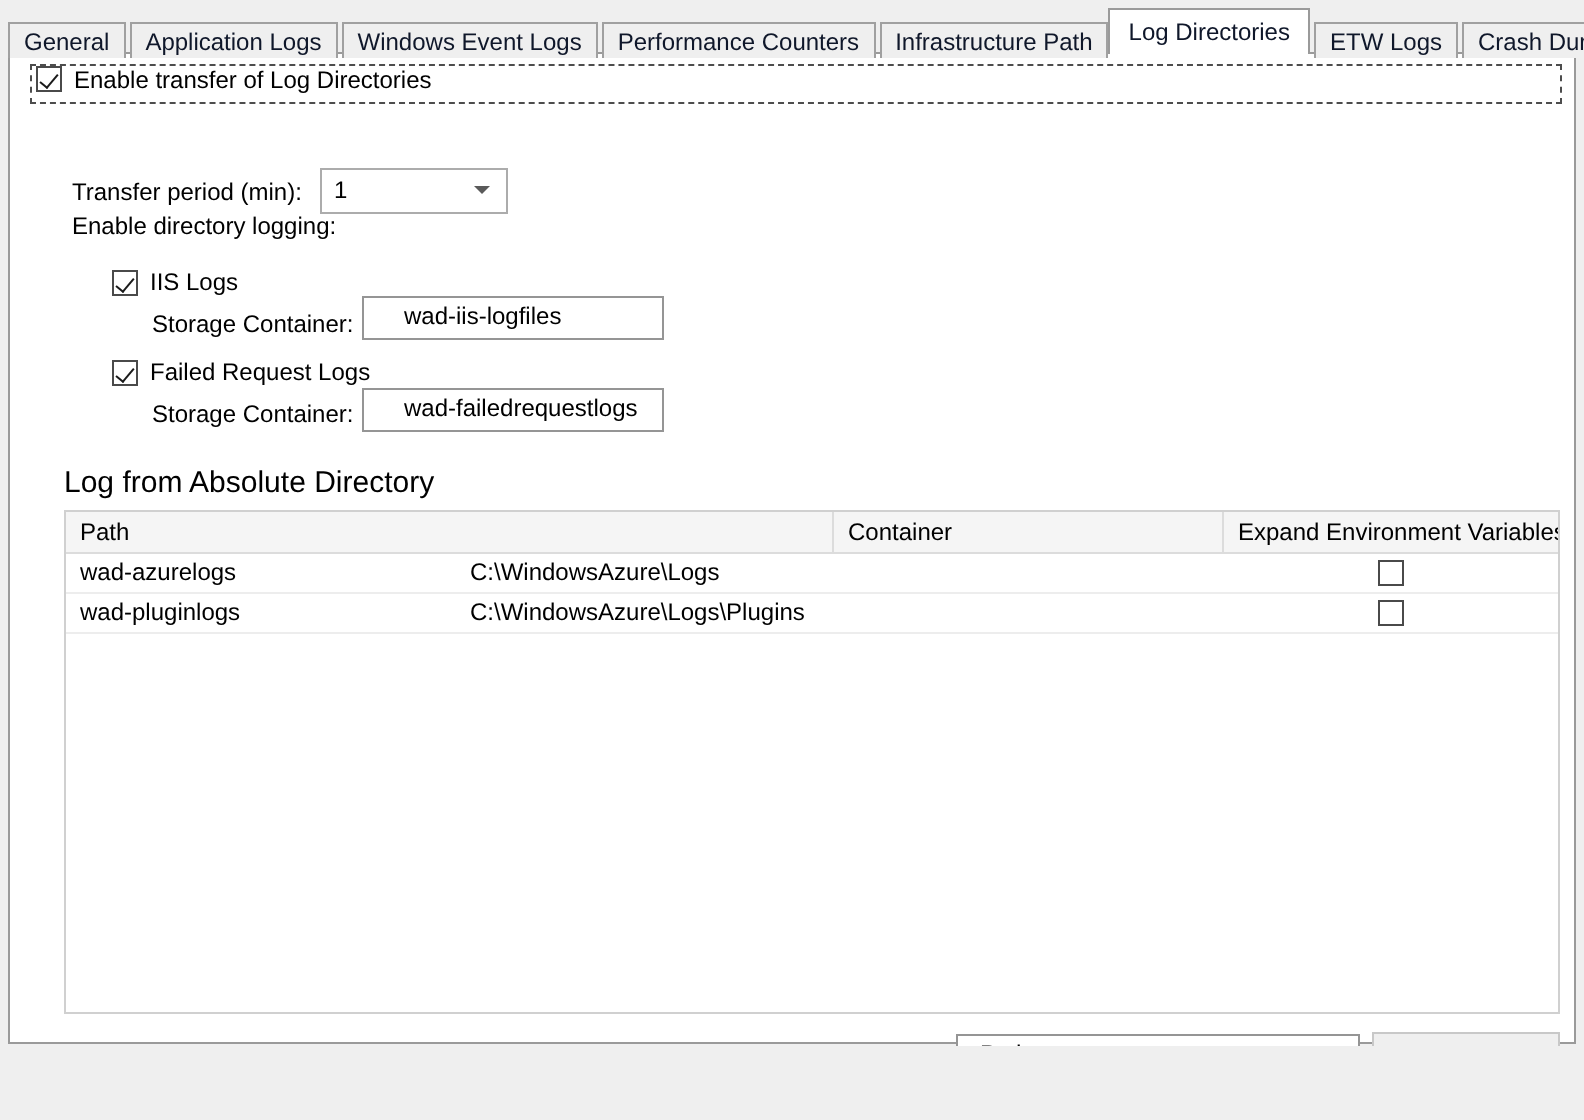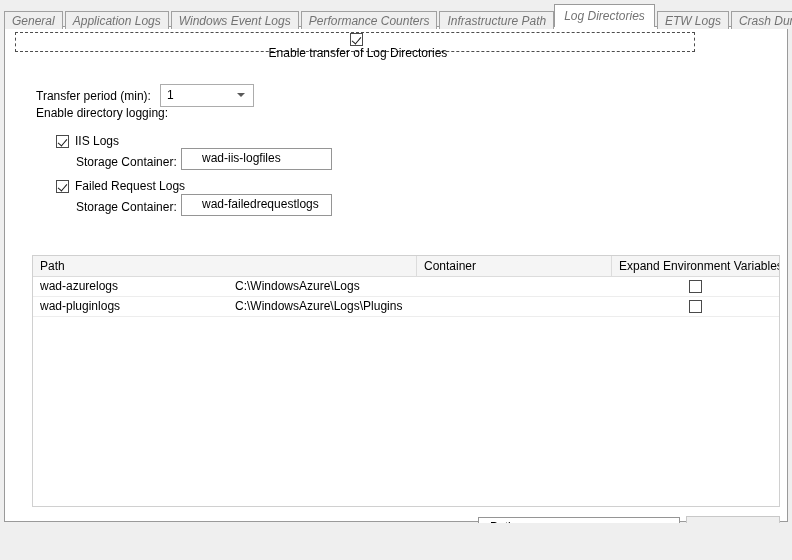--- a/index.html
+++ b/index.html
@@ -30,26 +30,25 @@
   }
   .tab {
     height: 18px;
     line-height: 18px;
     padding: 0 7px;
     margin-right: 2px;
     background: #efefef;
     border: 1px solid #a0a0a0;
     border-bottom: none;
     font-size: 12px;
-    color: #737373;
+    color: #0f172a;
     white-space: nowrap;
     box-sizing: border-box;
     position: relative;
     top: 2px;
-    font-style: italic;
   }
   .tab.active {
     background: #ffffff;
     height: 23px;
     line-height: 22px;
     top: 0px;
     padding: 0 9px;
     border-color: #9a9a9a;
     z-index: 6;
     margin-left: -2px;
@@ -68,27 +67,25 @@
     background: #ffffff;
     border: 1px solid #9a9a9a;
     box-sizing: border-box;
   }
 
   
   #enable-row {
     position: absolute;
     left: 10px;
     top: 5px;
-    width: 680px;
+    width: 766px;
     height: 20px;
     border: 1px dashed #4d4d4d;
     box-sizing: border-box;
     display: flex;
-    align-items: center;
-    flex-direction: column;
   }
   .cb {
     width: 13px;
     height: 13px;
     border: 1px solid #4a4a4a;
     background: #fff;
     box-sizing: border-box;
     display: inline-block;
     position: relative;
     flex: 0 0 auto;
@@ -330,20 +327,21 @@
   <div class="sc-label" id="iis-sc-label">Storage Container:</div>
   <div class="sc-input" id="iis-sc-input">wad-iis-logfiles</div>
 
   <div class="sub-check" id="frl-check">
     <span class="cb checked"></span>
     <span class="lbl">Failed Request Logs</span>
   </div>
   <div class="sc-label" id="frl-sc-label">Storage Container:</div>
   <div class="sc-input" id="frl-sc-input">wad-failedrequestlogs</div>
 
+  <div id="abs-heading">Log from Absolute Directory</div>
 
   <div id="listview">
     <div id="lv-header">
       <div class="lv-th c1">Path</div>
       <div class="lv-th c0">Container</div>
       <div class="lv-th c2">Expand Environment Variables</div>
     </div>
 
     <div class="lv-row">
       <div class="lv-td c0">wad-azurelogs</div>

